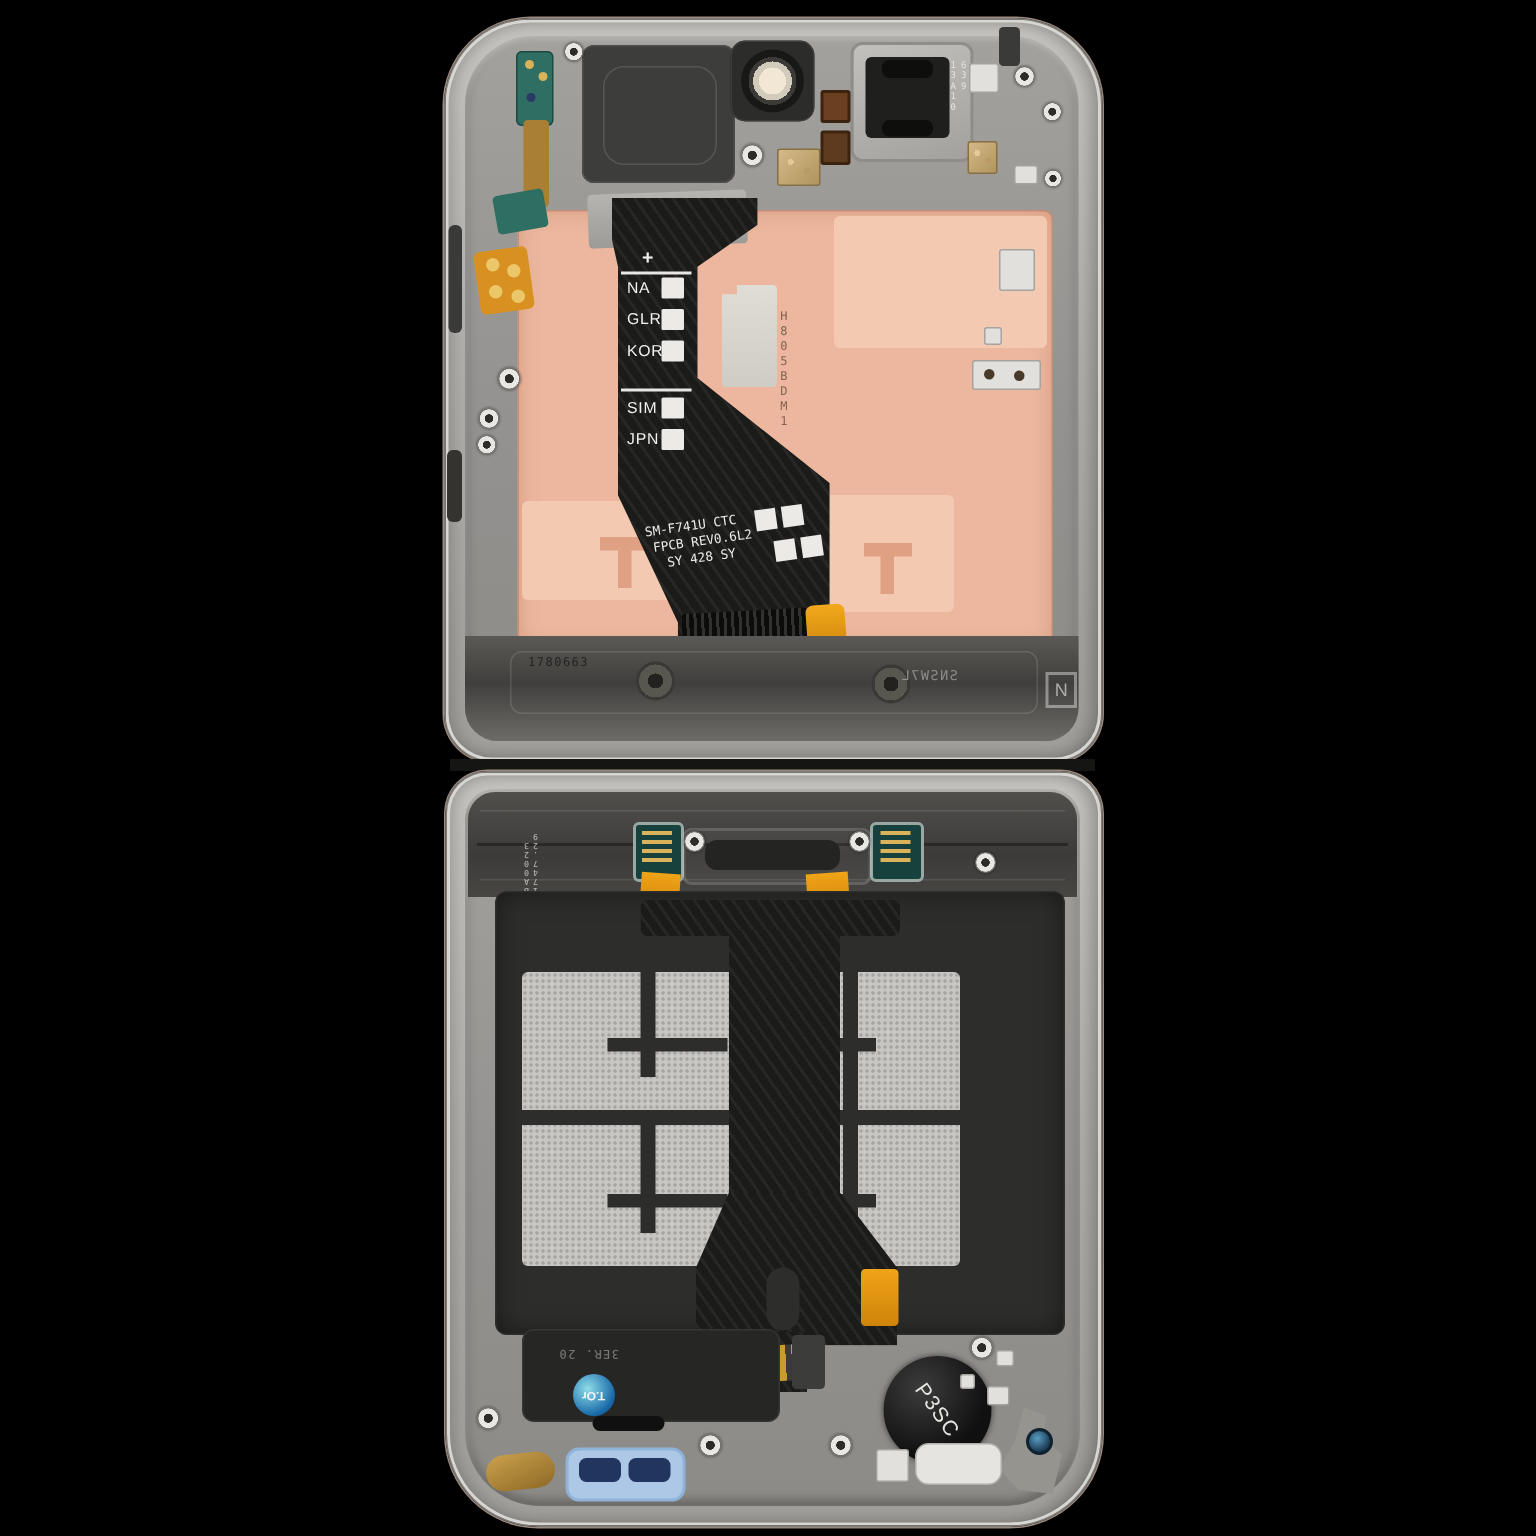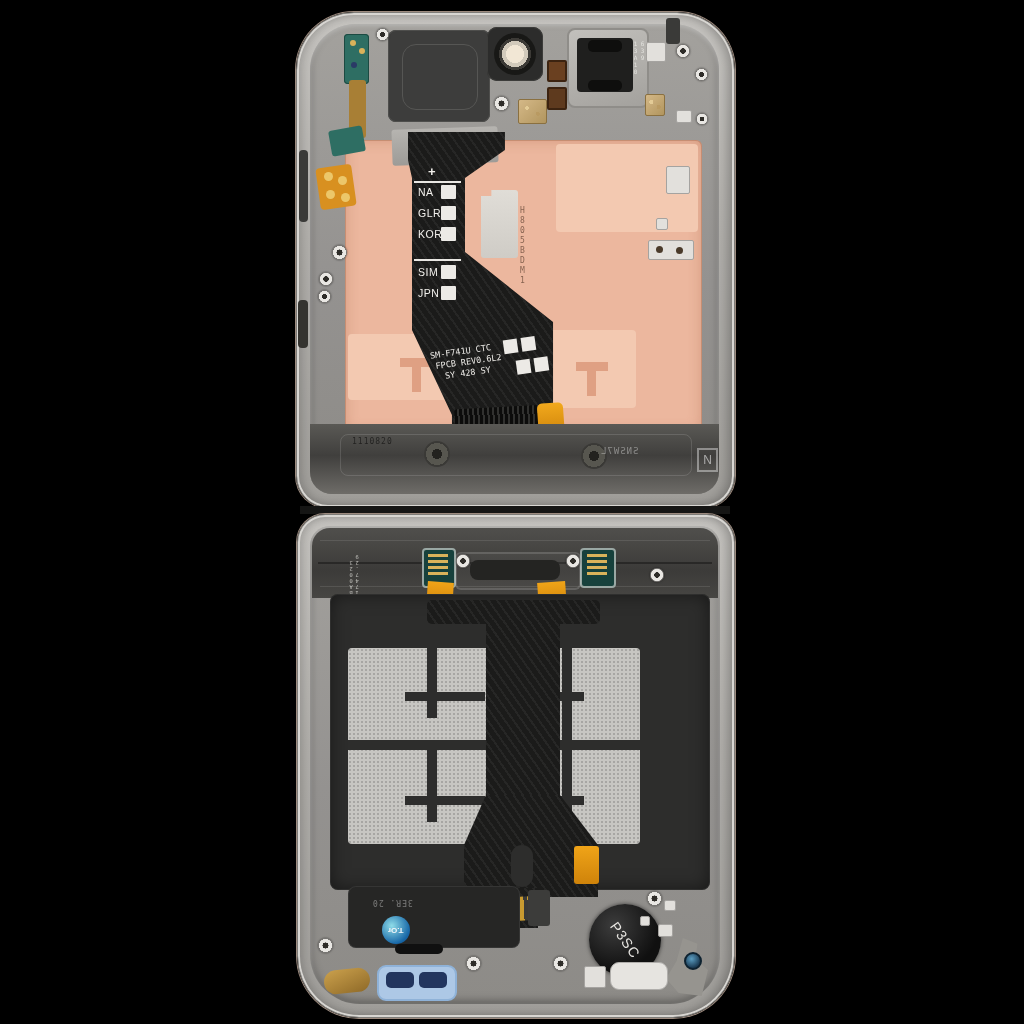--- a/index.html
+++ b/index.html
@@ -159,21 +159,21 @@
   <div class="abs" style="left:538px;top:403px;width:26px;height:38px;border-radius:5px;transform:rotate(-4deg);
               background:linear-gradient(180deg,#f2a91c,#c87d08);"></div>
 
   <div class="abs" style="left:310px;top:424px;width:409px;height:70px;border-radius:0 0 22px 22px;
               background:linear-gradient(180deg,#5a5955 0%,#403f3d 45%,#6e6c68 100%);"></div>
   <div class="abs" style="left:340px;top:434px;width:350px;height:40px;border:1px solid rgba(255,255,255,.13);border-radius:8px;"></div>
   <div class="abs" style="left:424px;top:441px;width:26px;height:26px;border-radius:50%;
               background:radial-gradient(circle,#23221f 0 5px,#57564f 5px 11px,#3a3936 11px);"></div>
   <div class="abs" style="left:581px;top:443px;width:26px;height:26px;border-radius:50%;
               background:radial-gradient(circle,#23221f 0 5px,#57564f 5px 11px,#3a3936 11px);"></div>
-  <span class="abs mono" style="left:352px;top:437px;font-size:8px;color:rgba(0,0,0,.55);letter-spacing:1px;">1110820</span>
+  <span class="abs mono" style="left:352px;top:437px;font-size:8px;color:rgba(0,0,0,.55);letter-spacing:1px;">1780663</span>
   <span class="abs mono stamp" style="left:600px;top:446px;font-size:9px;transform:scaleX(-1);letter-spacing:1px;">SNSW7L</span>
   <span class="abs" style="left:697px;top:448px;width:17px;height:20px;border:2px solid rgba(255,255,255,.4);
                color:rgba(255,255,255,.55);font-size:12px;text-align:center;line-height:20px;">N</span>
 
   <div class="abs" style="left:300px;top:506px;width:430px;height:8px;background:#151514;"></div>
 
   <div class="abs frame" style="left:297px;top:514px;width:436px;height:502px;border-radius:28px 28px 62px 62px;"></div>
   <div class="abs deck" style="left:310px;top:526px;width:410px;height:478px;border-radius:20px 20px 50px 50px;"></div>
 
   <div class="abs" style="left:312px;top:528px;width:406px;height:70px;border-radius:18px 18px 0 0;

